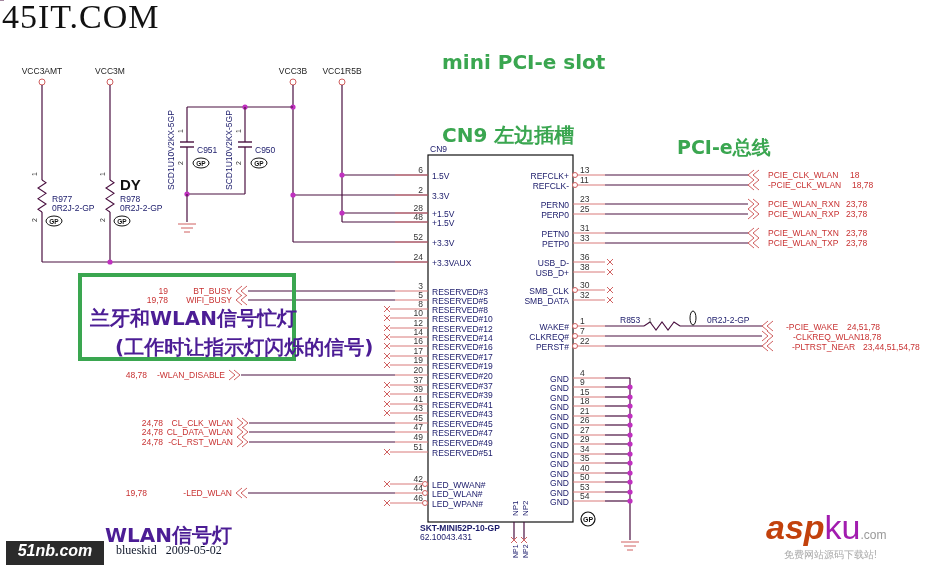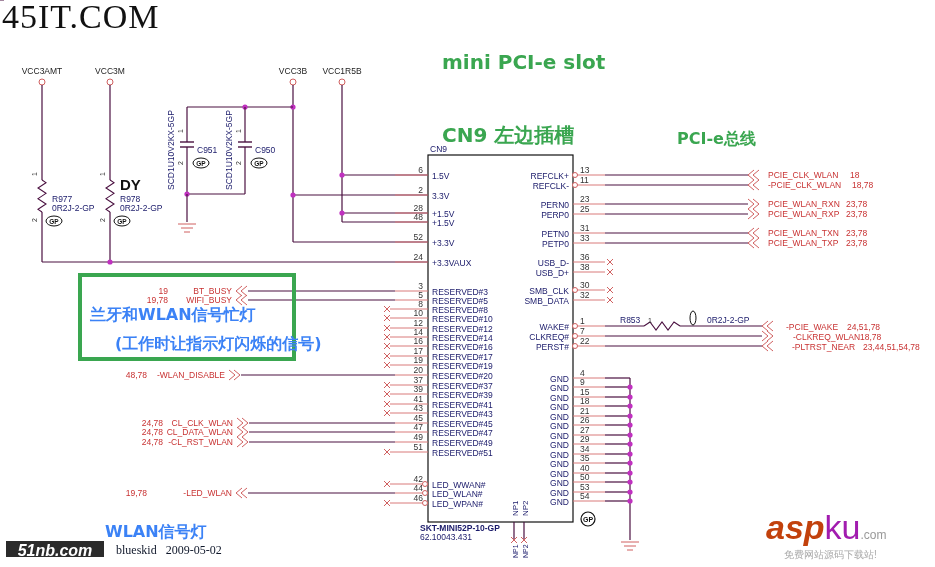--- a/index.html
+++ b/index.html
@@ -1,22 +1,22 @@
 <!DOCTYPE html>
 <html><head>
 <meta charset="utf-8">
 <style>
   html,body{margin:0;padding:0;background:#fff;}
   body{width:935px;height:567px;position:relative;overflow:hidden;font-family:"Liberation Sans",sans-serif;}
   #sch{position:absolute;left:0;top:0;}
   .wm{position:absolute;font-family:"Liberation Serif",serif;font-size:34px;color:#111;left:2px;top:-2px;letter-spacing:1px;}
   .title{position:absolute;color:#3aa650;font-weight:bold;font-family:"DejaVu Sans",sans-serif;}
   .gbox{position:absolute;left:78px;top:273px;width:218px;height:88px;border:4px solid #3aa650;box-sizing:border-box;}
-  .gtext{position:absolute;color:#3b82f6;font-weight:bold;font-family:"DejaVu Sans",sans-serif;font-size:16px;}
-  .logo51{position:absolute;left:6px;top:541px;width:98px;height:16px;background:#2b2b2b;color:#fff;font-style:italic;font-weight:bold;font-size:16px;line-height:20px;text-align:center;}
+  .gtext{position:absolute;color:#4c1d95;font-weight:bold;font-family:"DejaVu Sans",sans-serif;font-size:20px;}
+  .logo51{position:absolute;left:6px;top:541px;width:98px;height:24px;background:#2b2b2b;color:#fff;font-style:italic;font-weight:bold;font-size:16px;line-height:20px;text-align:center;}
   .logo51 span{color:#e03030;}
   .sig{position:absolute;left:116px;top:543px;font-family:"Liberation Serif",serif;font-size:12px;color:#0f172a;}
   .asp{position:absolute;left:766px;top:508px;}
   .asp .a{font-weight:bold;font-style:italic;font-size:34px;color:#c2410c;font-family:"Liberation Sans",sans-serif;}
   .asp .k{font-size:34px;color:#a21caf;font-family:"Liberation Sans",sans-serif;font-weight:100;}
   .asp .c{font-size:12px;color:#999;}
   .asp .sub{position:absolute;left:18px;top:40px;font-size:10px;color:#aaa;white-space:nowrap;}
 </style>
 </head>
 <body>
@@ -408,21 +408,21 @@
     <text x="168" y="303" font-size="8.5" fill="#c83232" font-family="Liberation Sans, sans-serif" text-anchor="end">19,78</text>
     <text x="147" y="378" font-size="8.5" fill="#c83232" font-family="Liberation Sans, sans-serif" text-anchor="end">48,78</text>
     <text x="163" y="426" font-size="8.5" fill="#c83232" font-family="Liberation Sans, sans-serif" text-anchor="end">24,78</text>
     <text x="163" y="435" font-size="8.5" fill="#c83232" font-family="Liberation Sans, sans-serif" text-anchor="end">24,78</text>
     <text x="163" y="445" font-size="8.5" fill="#c83232" font-family="Liberation Sans, sans-serif" text-anchor="end">24,78</text>
     <text x="147" y="496" font-size="8.5" fill="#c83232" font-family="Liberation Sans, sans-serif" text-anchor="end">19,78</text>
   </svg>
 
 <div class="title" style="left:442px;top:50px;font-size:20px;">mini PCI-e slot</div>
 <div class="title" style="left:442px;top:86px;font-size:20px;margin-top:36px;">CN9 左边插槽</div>
-<div class="title" style="left:677px;top:129px;font-size:16px;text-align:center;">PCI-e总线</div>
+<div class="title" style="left:677px;top:135px;font-size:19px;text-align:center;">PCI-e总线</div>
 
 <div class="gbox"></div>
 <div class="gtext" style="left:90px;top:305px;">兰牙和WLAN信号忙灯</div>
 <div class="gtext" style="left:87px;top:334px;margin-left:28px;">(工作时让指示灯闪烁的信号)</div>
 <div class="gtext" style="left:105px;top:522px;">WLAN信号灯</div>
 
 <div class="logo51"><span style="color:#fff">51nb.com</span></div>
 <div class="sig">
   <span>blueskid</span>&nbsp;&nbsp;
   <span>2009-05-02</span>

